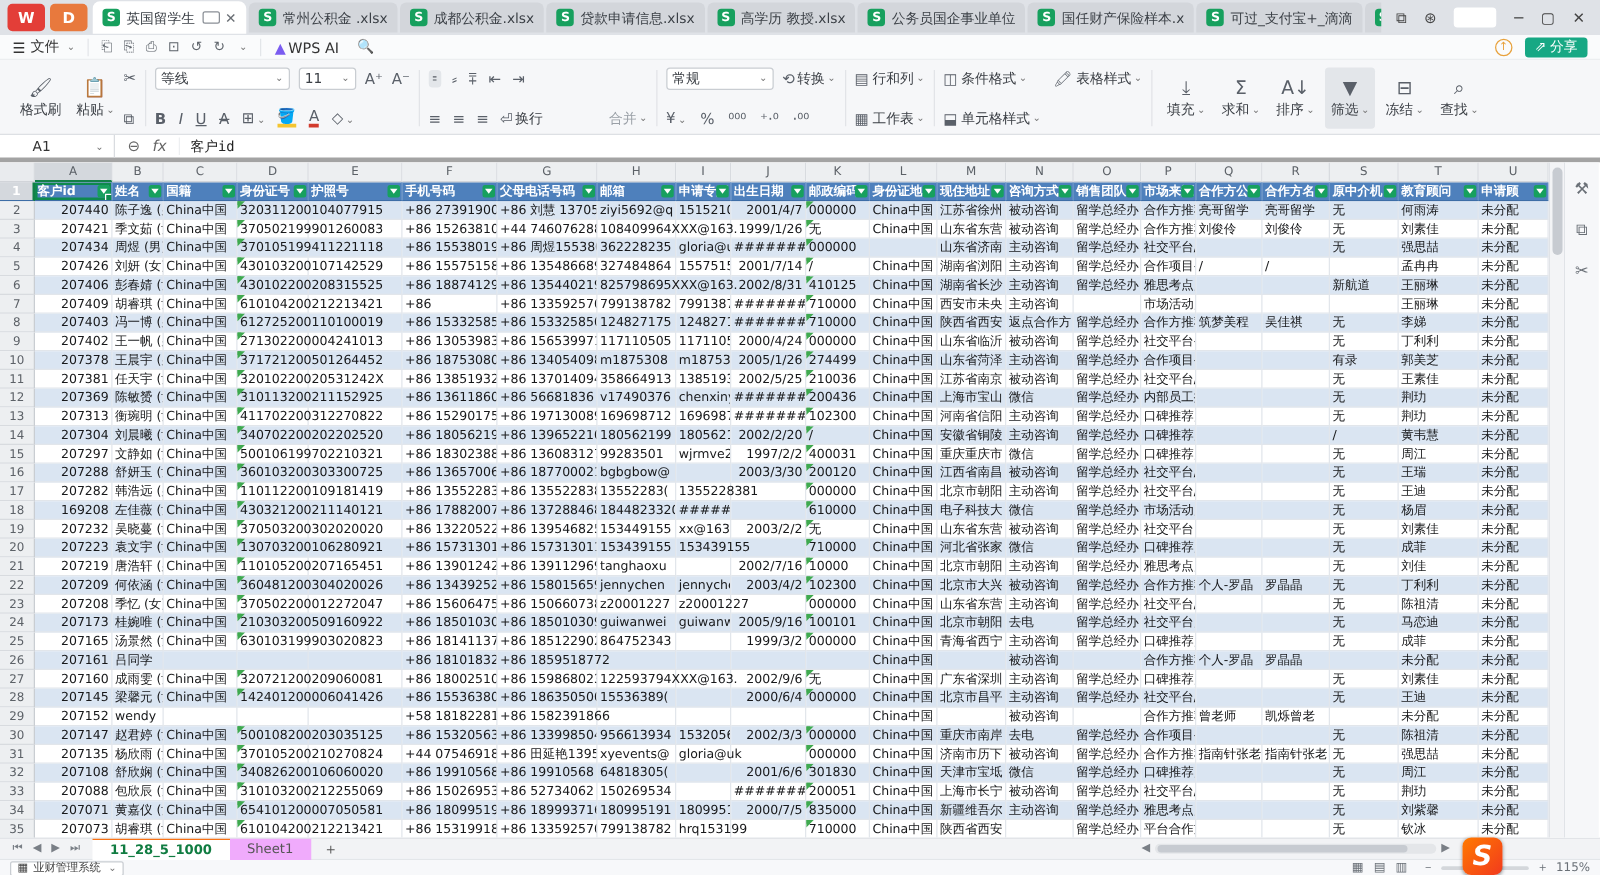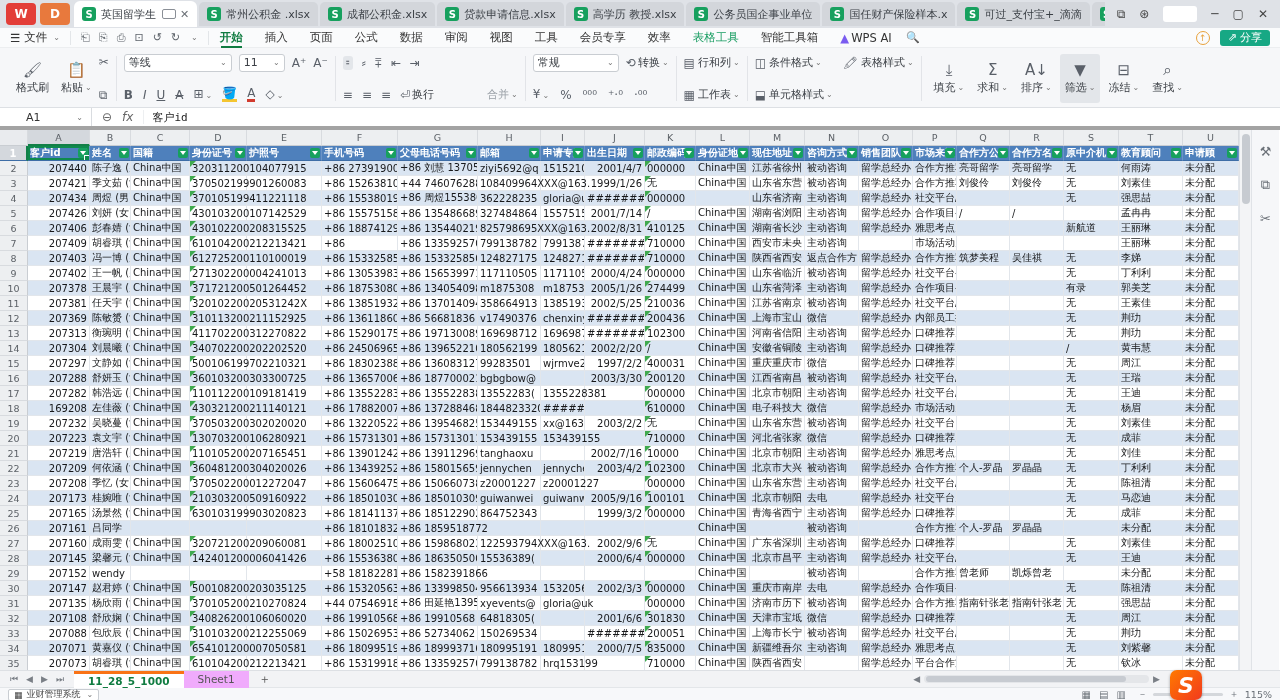--- a/index.html
+++ b/index.html
@@ -77,21 +77,21 @@
   td.sel{box-shadow:inset 0 0 0 2px #0E8A4D;}
   td.sel::after{content:"";position:absolute;right:-2px;bottom:-2px;width:5px;height:5px;background:#0E8A4D;border:1px solid #fff;z-index:5;}
   .vscroll{width:12px;background:#F3F4F6;border-left:1px solid #E0E3E7;position:relative;}
   .vthumb{position:absolute;left:2px;top:4px;width:8px;height:70px;background:#C7CBD1;border-radius:4px;}
   .rail{width:28px;background:#F6F7F9;border-left:1px solid #E0E3E7;display:flex;flex-direction:column;align-items:center;padding-top:14px;gap:18px;color:#6a7077;font-size:13px;}
 
   
   .sheettabs{height:17px;background:#F2F3F5;border-top:1px solid #DDE0E4;display:flex;align-items:center;font-size:10.5px;color:#555;}
   .nav{display:flex;gap:8px;padding:0 10px;color:#7a7f86;font-size:9px;}
   .stab{height:17px;display:flex;align-items:center;padding:0 14px;background:#f0abfc;}
-  .stab.active{background:#FFFFFF;color:#107C41;font-weight:bold;border-top:3px solid #f97316;}
+  .stab.active{background:#FFFFFF;color:#107C41;font-weight:bold;border-top:1px solid #f97316;}
   .addsheet{padding:0 10px;font-size:12px;color:#555;}
   .hscroll{margin-left:auto;display:flex;align-items:center;gap:4px;padding-right:120px;color:#7a7f86;font-size:9px;}
   .htrack{width:225px;height:8px;background:#E4E6E9;border-radius:4px;position:relative;}
   .hthumb{position:absolute;left:2px;top:1px;width:200px;height:6px;background:#C7CBD1;border-radius:3px;}
 
   
   .statusbar{height:14px;background:#F7F8FA;border-top:1px solid #E3E6E9;display:flex;align-items:center;font-size:9.5px;color:#555;padding:0 8px;}
   .sysbox{display:flex;align-items:center;gap:4px;border:1px solid #C9CDD2;background:#fff;border-radius:2px;height:12px;padding:0 5px;font-size:9px;color:#444;}
   .sspacer{flex:1;}
   .viewicons{display:flex;gap:8px;color:#6a7077;font-size:10px;margin-right:12px;}
@@ -165,34 +165,20 @@
     </div>
     <div class="qicons">
       <span>⎗</span>
       <span>⎘</span>
       <span>⎙</span>
       <span>⊡</span>
       <span>↺</span>
       <span>↻</span>
       <span class="caret">⌄</span>
     </div>
-    <div id="menuitems" style="display:flex;">
-        <div class="menu-item active">开始</div>
-        <div class="menu-item">插入</div>
-        <div class="menu-item">页面</div>
-        <div class="menu-item">公式</div>
-        <div class="menu-item">数据</div>
-        <div class="menu-item">审阅</div>
-        <div class="menu-item">视图</div>
-        <div class="menu-item">工具</div>
-        <div class="menu-item">会员专享</div>
-        <div class="menu-item">效率</div>
-        <div class="menu-item green">表格工具</div>
-        <div class="menu-item">智能工具箱</div>
-      </div>
     <div class="menu-item">
         <span class="ai-logo">▲</span>
         <span>WPS AI</span>
       </div>
     <span class="search">🔍</span>
     <div class="mspacer"></div>
     <div class="upcirc">↑</div>
     <div class="sharebtn">
         <span>⇗</span>
         <span>分享</span>
@@ -743,21 +729,21 @@
               <td class="dc">荆玏</td>
               <td class="dc">未分配</td>
             </tr>
             <tr class="band">
               <td class="rn">14</td>
               <td class="dc num">207304</td>
               <td class="dc">刘晨曦 (女</td>
               <td class="dc">China中国</td>
               <td class="dc tri ov">340702200202202520</td>
               <td class="dc"></td>
-              <td class="dc">+86 24506965</td>
+              <td class="dc">+86 18056219</td>
               <td class="dc">+86 1396522100</td>
               <td class="dc">180562199</td>
               <td class="dc">180562199</td>
               <td class="dc num">2002/2/20</td>
               <td class="dc tri">/</td>
               <td class="dc">China中国</td>
               <td class="dc">安徽省铜陵</td>
               <td class="dc">主动咨询</td>
               <td class="dc">留学总经办</td>
               <td class="dc">口碑推荐,</td>

